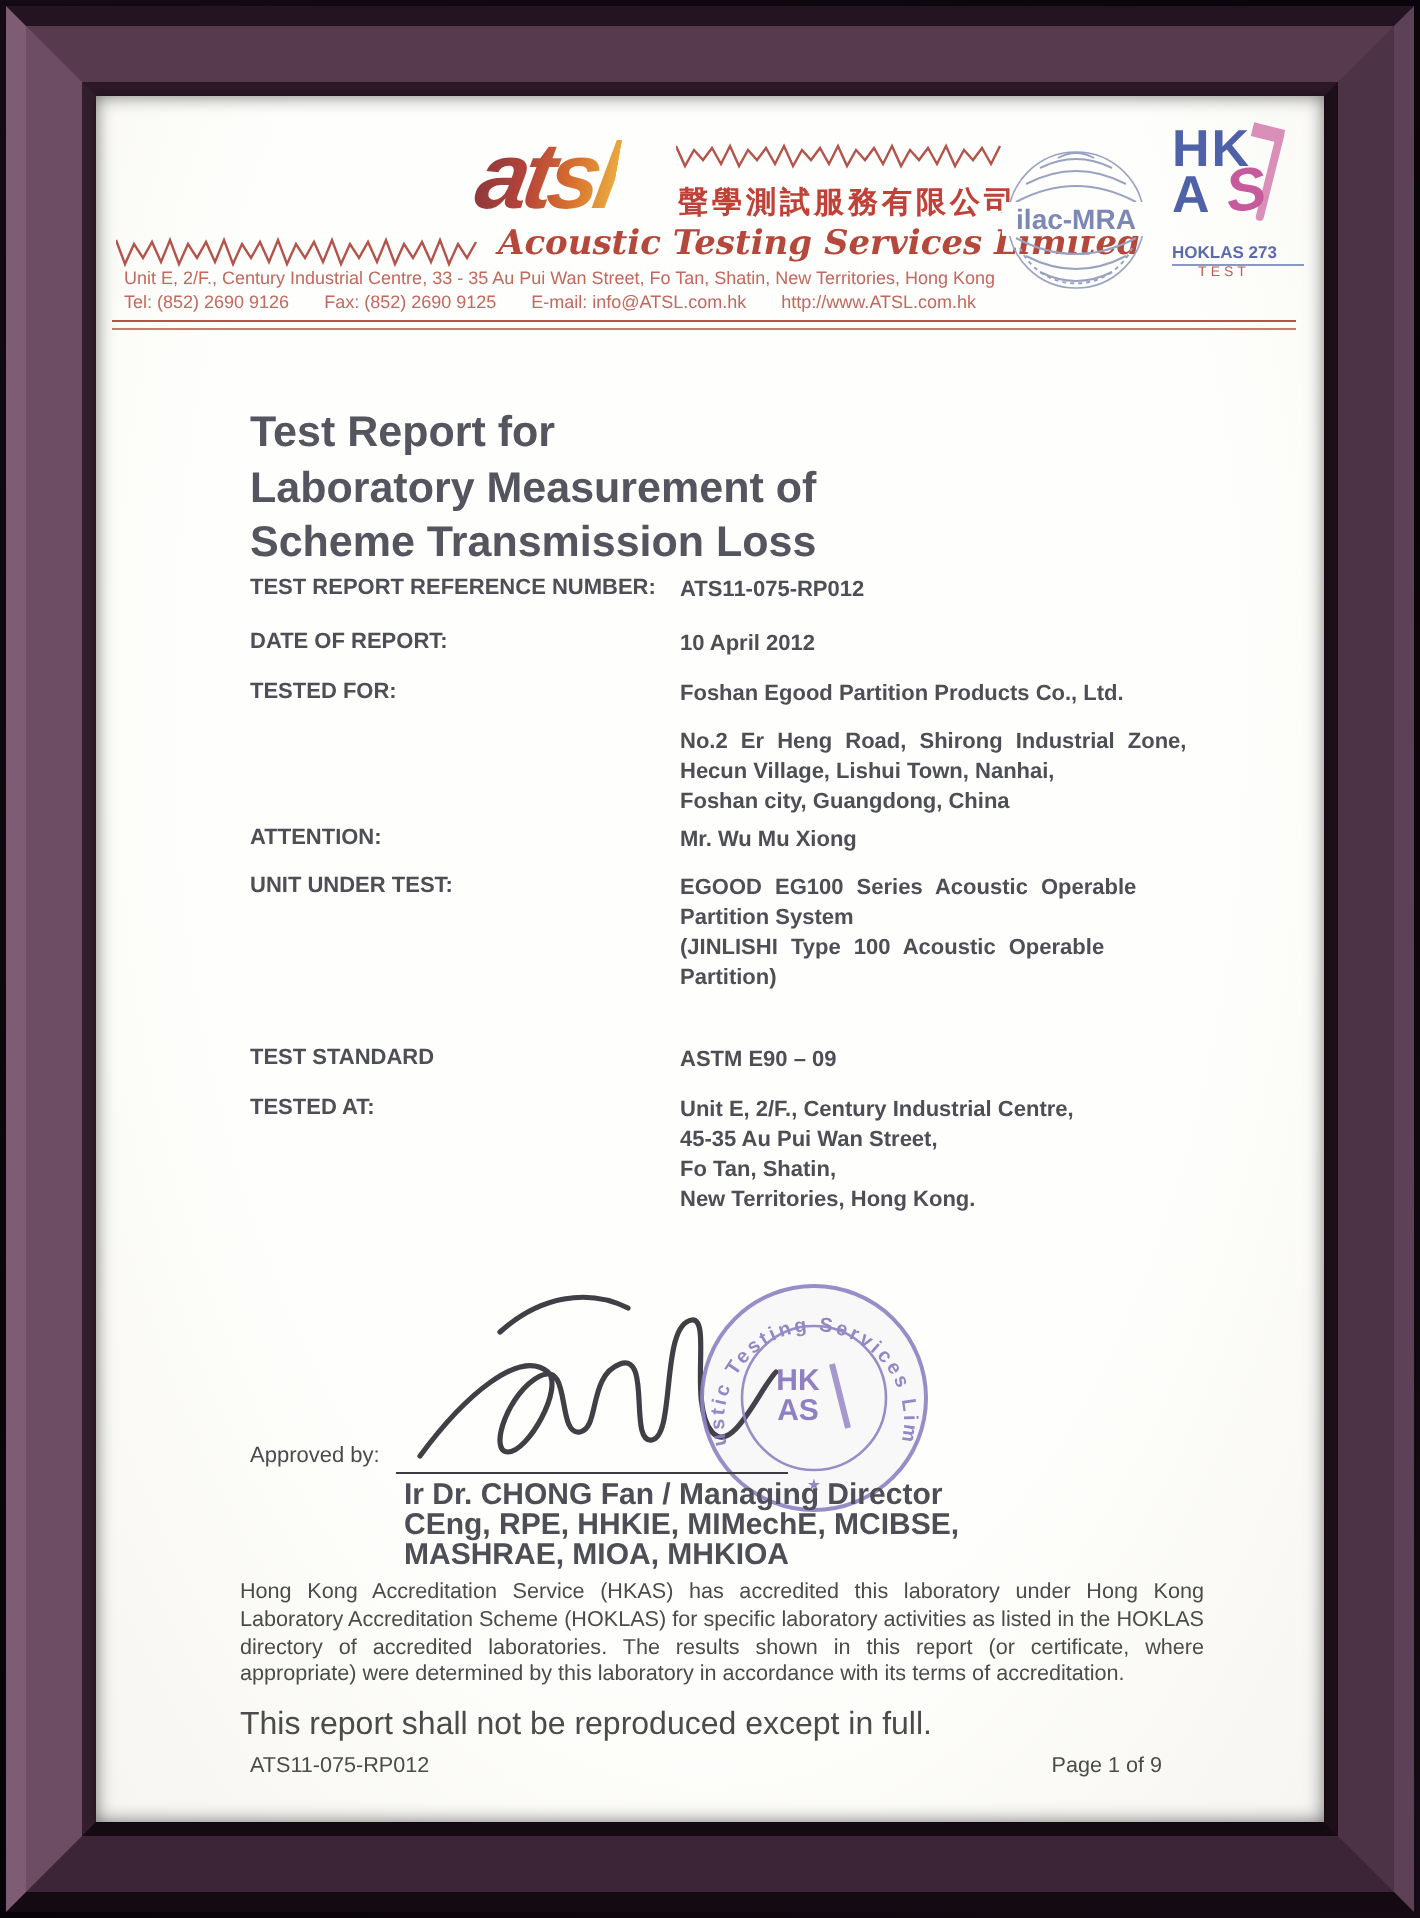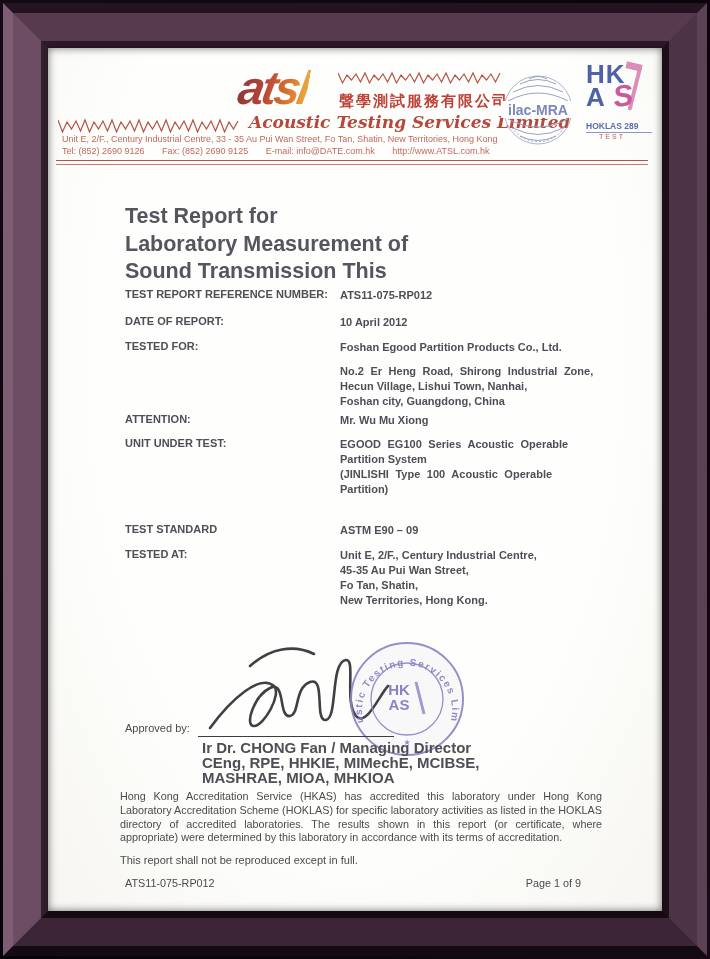--- a/index.html
+++ b/index.html
@@ -93,21 +93,21 @@
   .sig-svg { position:absolute; left:150px; top:588px; }
   .stamp-svg { position:absolute; left:298px; top:590px; opacity:.92; }
   .approved-lbl { position:absolute; left:77px; top:674px; font-size:11px; color:#4a4a4f; }
   .sig-line { position:absolute; left:150px; top:688px; width:196px; border-top:1.5px solid #3c3c42; }
   .approver { position:absolute; left:154px; top:692px; font-size:15px; font-weight:bold;
               color:#4e4e56; line-height:15px; }
 
   
   .accred { position:absolute; left:72px; top:742px; width:482px;
             font-size:10.8px; line-height:13.8px; text-align:justify; color:#4b4b4b; }
-  .repro  { position:absolute; left:72px; top:806px; font-size:11px; color:#4b4b4b; }
+  .repro  { position:absolute; left:72px; top:806px; font-size:16px; color:#4b4b4b; }
   .page-row { position:absolute; left:77px; top:829px; width:456px; display:flex;
               justify-content:space-between; font-size:10.8px; color:#4b4b4b; }
 </style>
 </head>
 <body>
 
 <div class="photo">
   <div class="frame-l0"></div>
   <div class="frame-l1"></div>
   <div class="frame-l2"></div>
@@ -125,21 +125,21 @@
       <polyline class="zig" fill="none" stroke="#b5524a" stroke-width="1.2" points="0.0,2 4.5,12 9.0,4 13.5,9 18.0,3 22.5,11 27.0,2 31.5,12 36.0,4 40.5,9 45.0,3 49.5,11 54.0,2 58.5,12 63.0,4 67.5,9 72.0,3 76.5,11 81.0,2 85.5,12 90.0,4 94.5,9 99.0,3 103.5,11 108.0,2 112.5,12 117.0,4 121.5,9 126.0,3 130.5,11 135.0,2 139.5,12 144.0,4 148.5,9 153.0,3 157.5,11 162.0,2"></polyline>
     </svg>
 
     <div class="company-zh">聲學測試服務有限公司</div>
     <div class="company-en">Acoustic Testing Services Limited</div>
 
     <div class="hdr-address">Unit E, 2/F., Century Industrial Centre, 33 - 35 Au Pui Wan Street, Fo Tan, Shatin, New Territories, Hong Kong</div>
     <div class="hdr-contact">
       <span>Tel: (852) 2690 9126</span>
       <span>Fax: (852) 2690 9125</span>
-      <span>E-mail: info@DATE.com.hk</span>
+      <span>E-mail: info@ATSL.com.hk</span>
       <span>http://www.ATSL.com.hk</span>
     </div>
     <div class="hdr-rule"></div>
 
     <div class="ilac-wrap">
       <svg width="76" height="76">
         <g stroke="#99a2c2" fill="none" stroke-width="1">
           <circle cx="38" cy="38" r="34" stroke-width="0.8"></circle>
           <path d="M8,29 Q38,13 68,29"></path>
           <path d="M13,20 Q38,7 63,20"></path>
@@ -156,28 +156,28 @@
     </div>
 
     <div class="hkas-wrap">
       <div class="hkas-letters">
         <div class="hkas-hk">HK</div>
         <div class="hkas-a">A</div>
         <div class="hkas-ribbon-flag"></div>
         <div class="hkas-ribbon"></div>
         <div class="hkas-s">S</div>
       </div>
-      <div class="hoklas">HOKLAS 289</div>
+      <div class="hoklas">HOKLAS 273</div>
       <div class="hoklas-test">TEST</div>
     </div>
 
     <div class="doc-title">
       <div>Test Report for</div>
       <div>Laboratory Measurement of</div>
-      <div>Sound Transmission This</div>
+      <div>Scheme Transmission Loss</div>
     </div>
 
     <div class="row" style="top:240px">
       <div class="lbl">TEST REPORT REFERENCE NUMBER:</div>
       <div class="val">ATS11-075-RP012</div>
     </div>
 
     <div class="row" style="top:267px">
       <div class="lbl">DATE OF REPORT:</div>
       <div class="val">10 April 2012</div>

